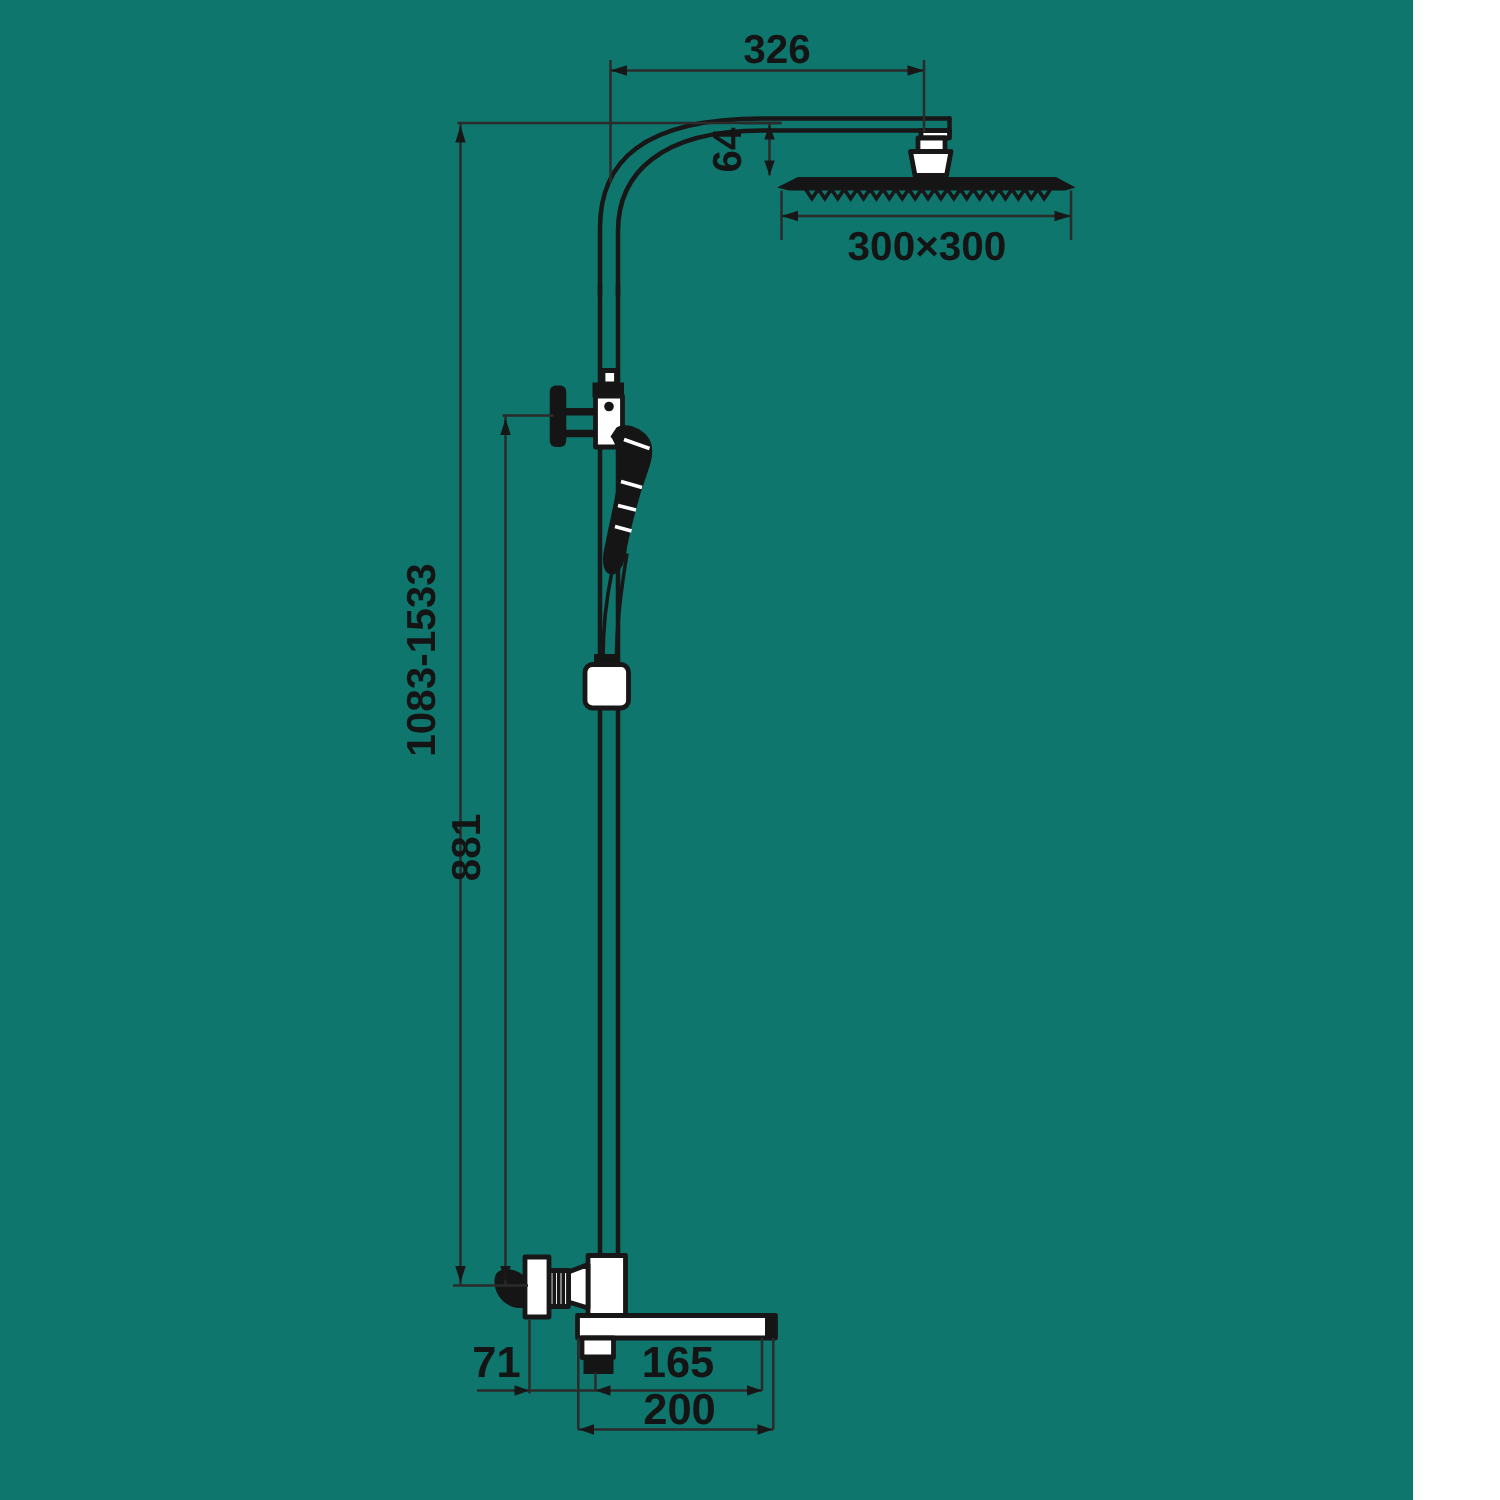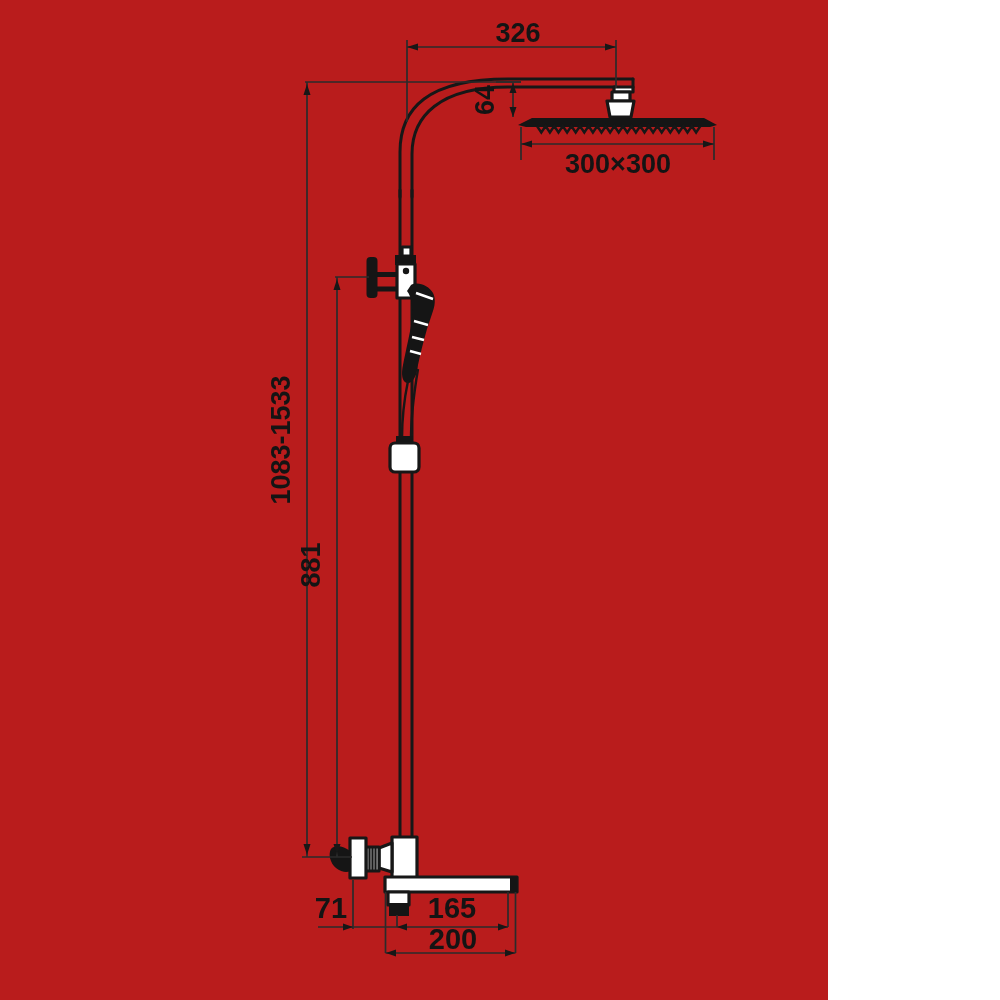--- a/index.html
+++ b/index.html
@@ -1,19 +1,19 @@
 <!DOCTYPE html>
 <html><head>
 <meta charset="utf-8">
 <style>
   html,body{margin:0;padding:0;background:#ffffff;}
   .sheet{
     position:relative;
-    width:828px;height:1000px;
-    background:#b91c1c;
+    width:942px;height:1000px;
+    background:#0f766e;
     overflow:hidden;
     font-family:"Liberation Sans", sans-serif;
   }
   svg{position:absolute;left:0;top:0;}
   .ink      {stroke:#171717;fill:none;stroke-width:3;stroke-linecap:round;}
   .ink-thin {stroke:#171717;fill:none;stroke-width:2.4;}
   .white-part{fill:#ffffff;stroke:#171717;stroke-width:3.2;stroke-linejoin:round;}
   .dark-part {fill:#151515;stroke:none;}
   .dim      {stroke:#2b2b2b;fill:none;stroke-width:1.7;}
   .arrow    {fill:#171717;stroke:none;}

